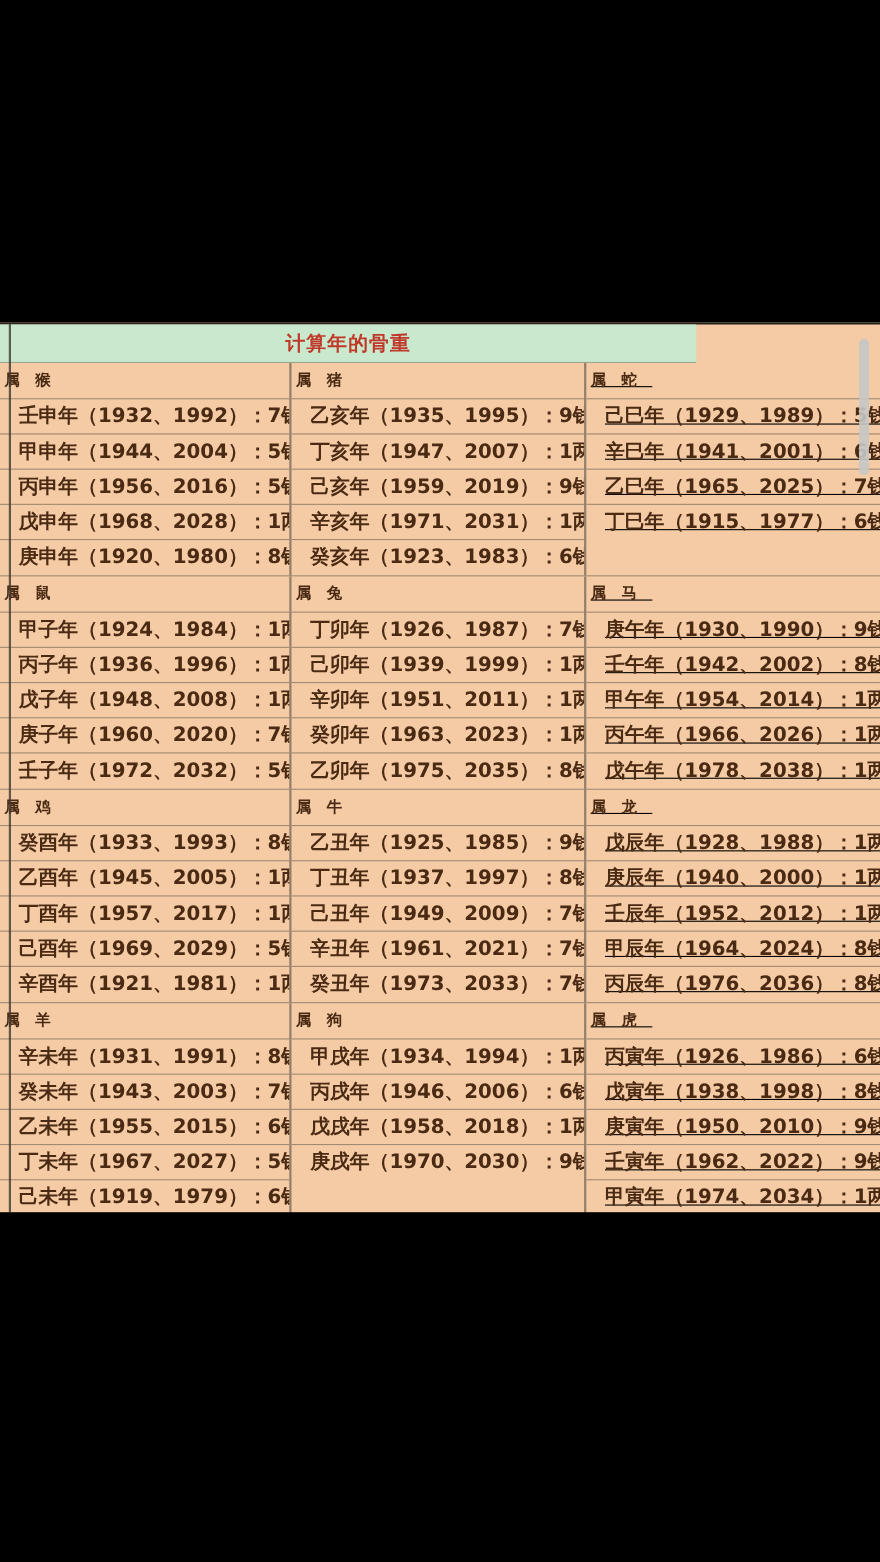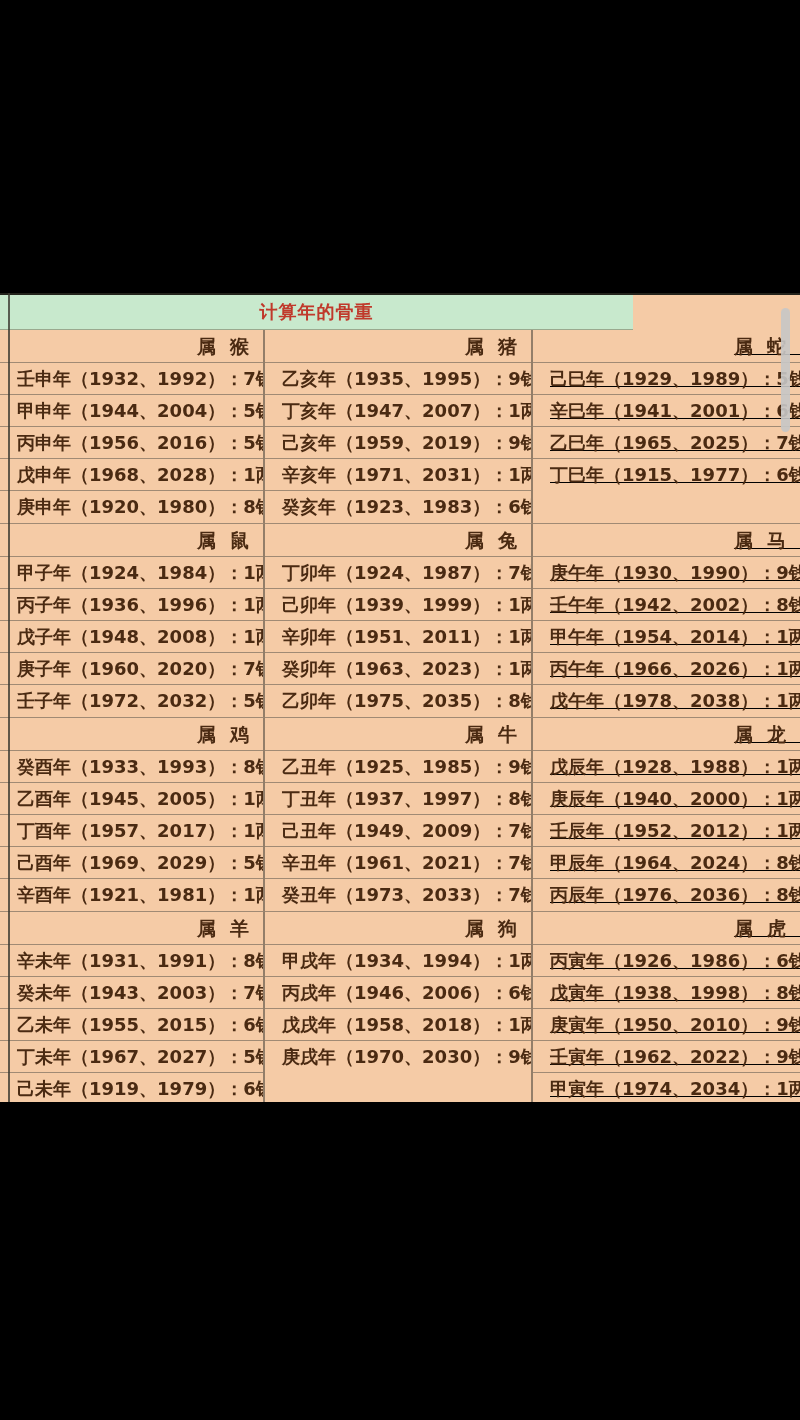--- a/index.html
+++ b/index.html
@@ -59,26 +59,26 @@
     background: var(--table-bg, #f5cba6);
   }
   .section {
     border-right: 2px solid var(--grid-line-dark, #937e69);
     box-sizing: border-box;
   }
   .section:nth-child(3n) { border-right: none; text-decoration: underline; }
   .sec-header {
     height: 33px;
     line-height: 33px;
-    text-align: right;
-    font-size: 19px;
+    text-align: left;
+    font-size: 14px;
     font-weight: 700;
     color: var(--cell-text, #4a2a12);
     letter-spacing: 14px;
-    padding-left: 24px;
+    padding-left: 4px;
     border-bottom: 1px solid var(--grid-line, #a08a74);
     box-sizing: border-box;
   }
   .row {
     height: 32px;
     line-height: 31px;
     font-size: 18px;
     font-weight: 700;
     color: var(--cell-text, #4a2a12);
     padding-left: 17px;
@@ -147,21 +147,21 @@
         <div class="section">
           <div class="sec-header">属鼠</div>
           <div class="row">甲子年（1924、1984）：1两2钱</div>
           <div class="row">丙子年（1936、1996）：1两6钱</div>
           <div class="row">戊子年（1948、2008）：1两5钱</div>
           <div class="row">庚子年（1960、2020）：7钱</div>
           <div class="row">壬子年（1972、2032）：5钱</div>
         </div>
         <div class="section">
           <div class="sec-header">属兔</div>
-          <div class="row">丁卯年（1924、1987）：7钱</div>
+          <div class="row">丁卯年（1926、1987）：7钱</div>
           <div class="row">己卯年（1939、1999）：1两9钱</div>
           <div class="row">辛卯年（1951、2011）：1两2钱</div>
           <div class="row">癸卯年（1963、2023）：1两2钱</div>
           <div class="row">乙卯年（1975、2035）：8钱</div>
         </div>
         <div class="section">
           <div class="sec-header">属马</div>
           <div class="row">庚午年（1930、1990）：9钱</div>
           <div class="row">壬午年（1942、2002）：8钱</div>
           <div class="row">甲午年（1954、2014）：1两5钱</div>

